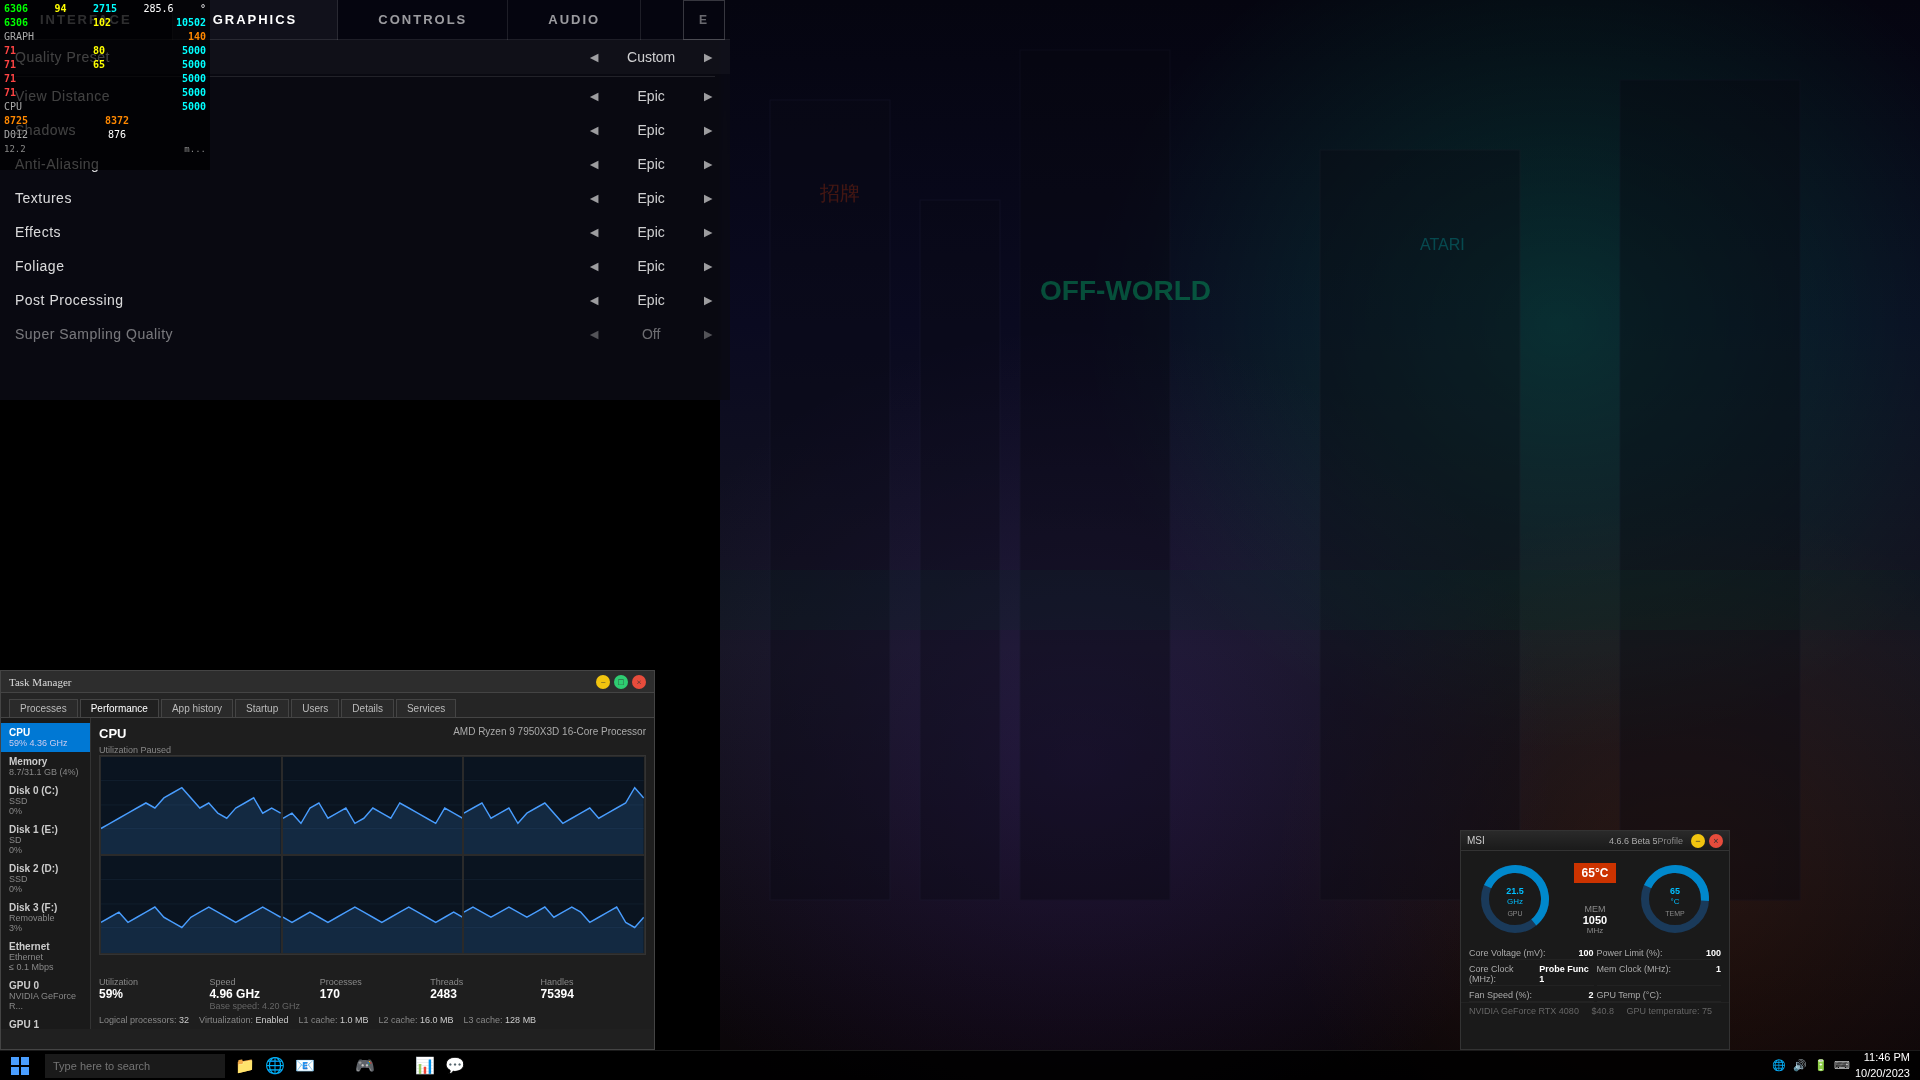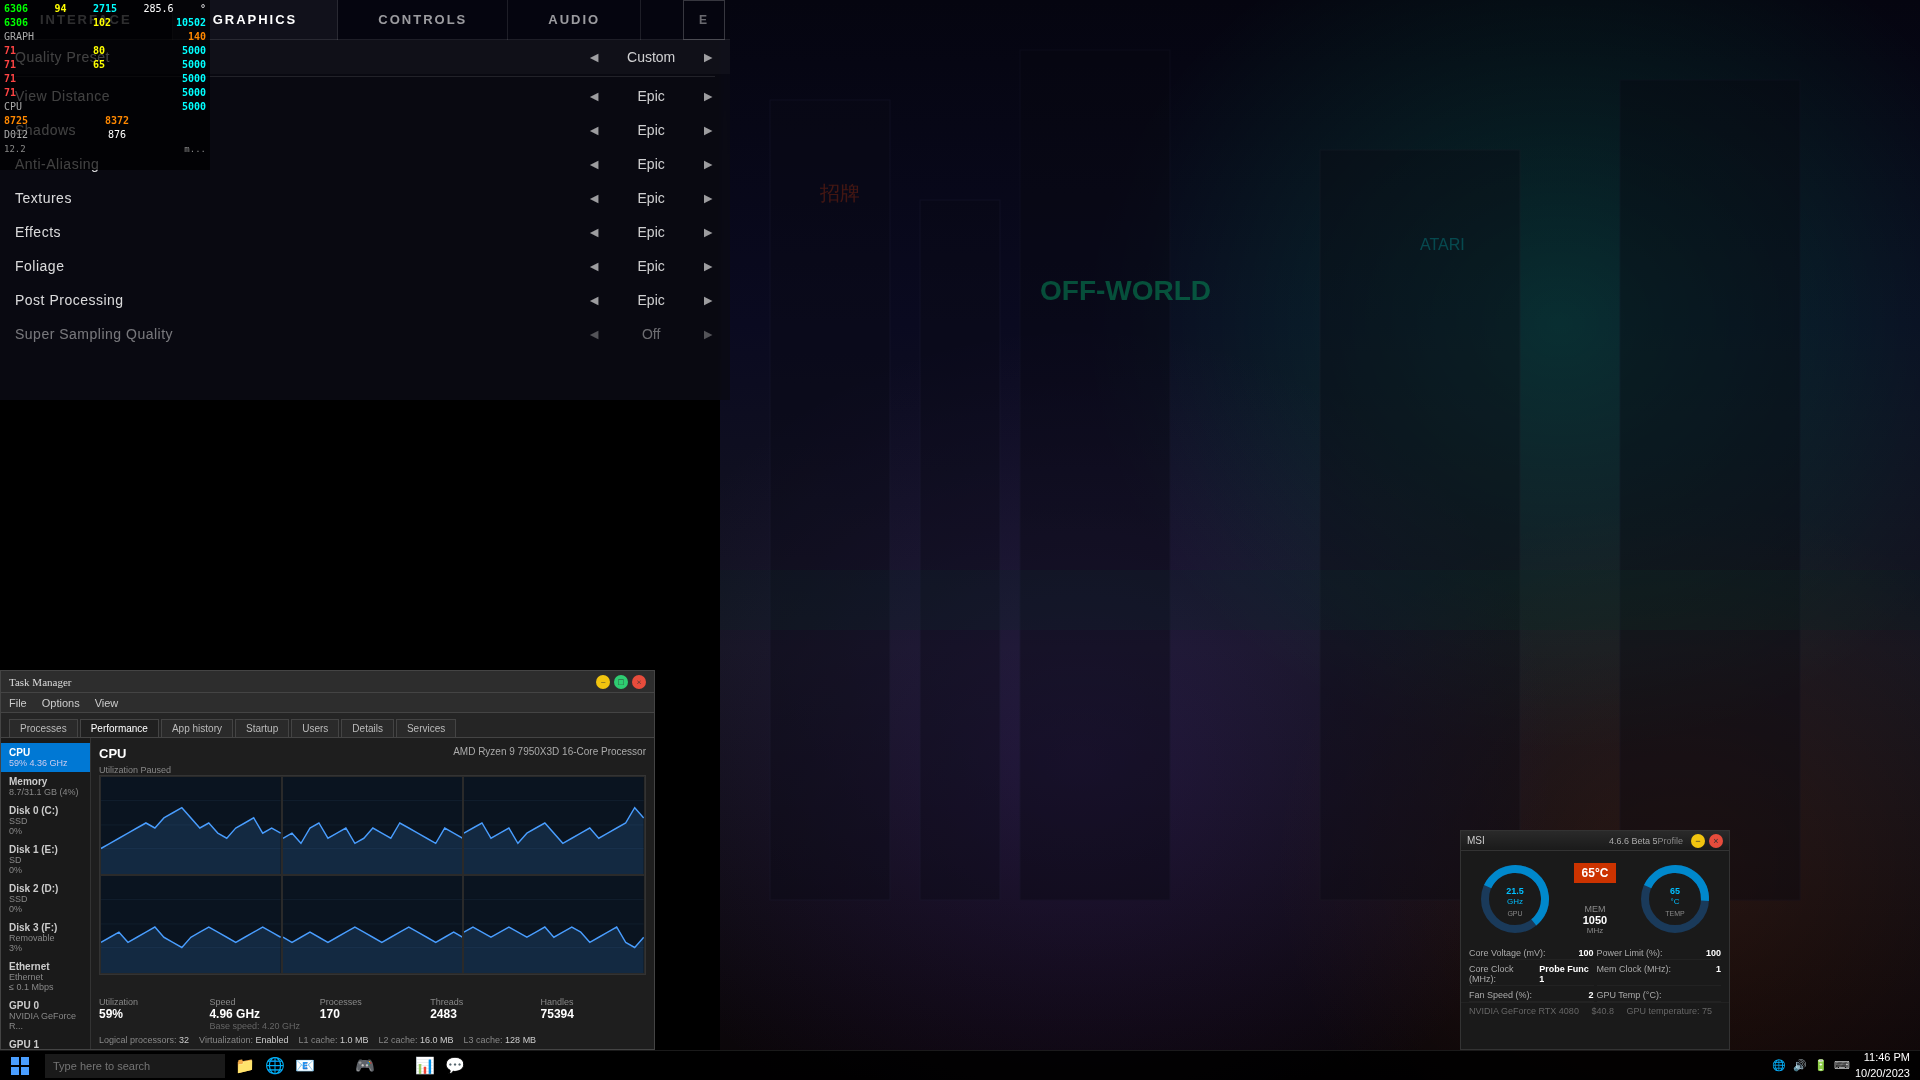--- a/index.html
+++ b/index.html
@@ -755,25 +755,20 @@
   </div>
 
 </div>
 
 <div id="task-manager" style="bottom:30px;">
   <div id="tm-titlebar">
     <span id="tm-title">Task Manager</span>
     <div class="tm-btn tm-btn-min">−</div>
     <div class="tm-btn tm-btn-max">□</div>
     <div class="tm-btn tm-btn-close">×</div>
-  </div>
-  <div id="tm-menubar">
-    <span class="tm-menu-item">File</span>
-    <span class="tm-menu-item">Options</span>
-    <span class="tm-menu-item">View</span>
   </div>
   <div id="tm-tabs">
     <div class="tm-tab">Processes</div>
     <div class="tm-tab active">Performance</div>
     <div class="tm-tab">App history</div>
     <div class="tm-tab">Startup</div>
     <div class="tm-tab">Users</div>
     <div class="tm-tab">Details</div>
     <div class="tm-tab">Services</div>
   </div>

